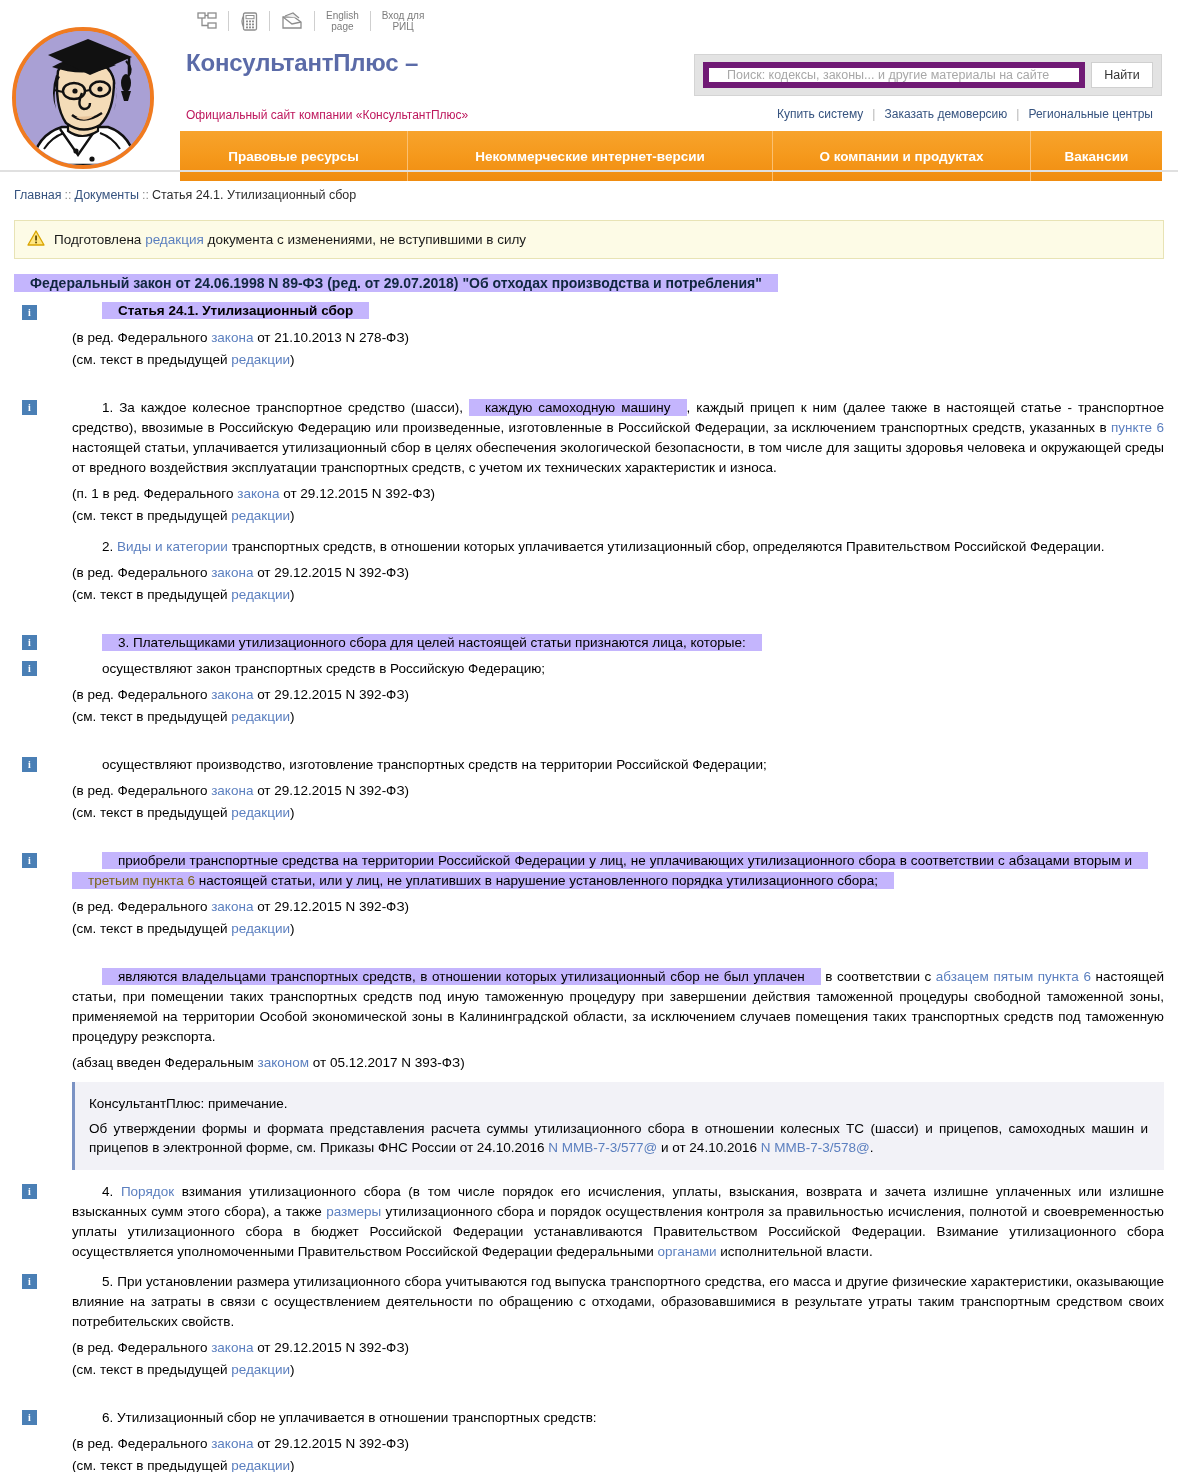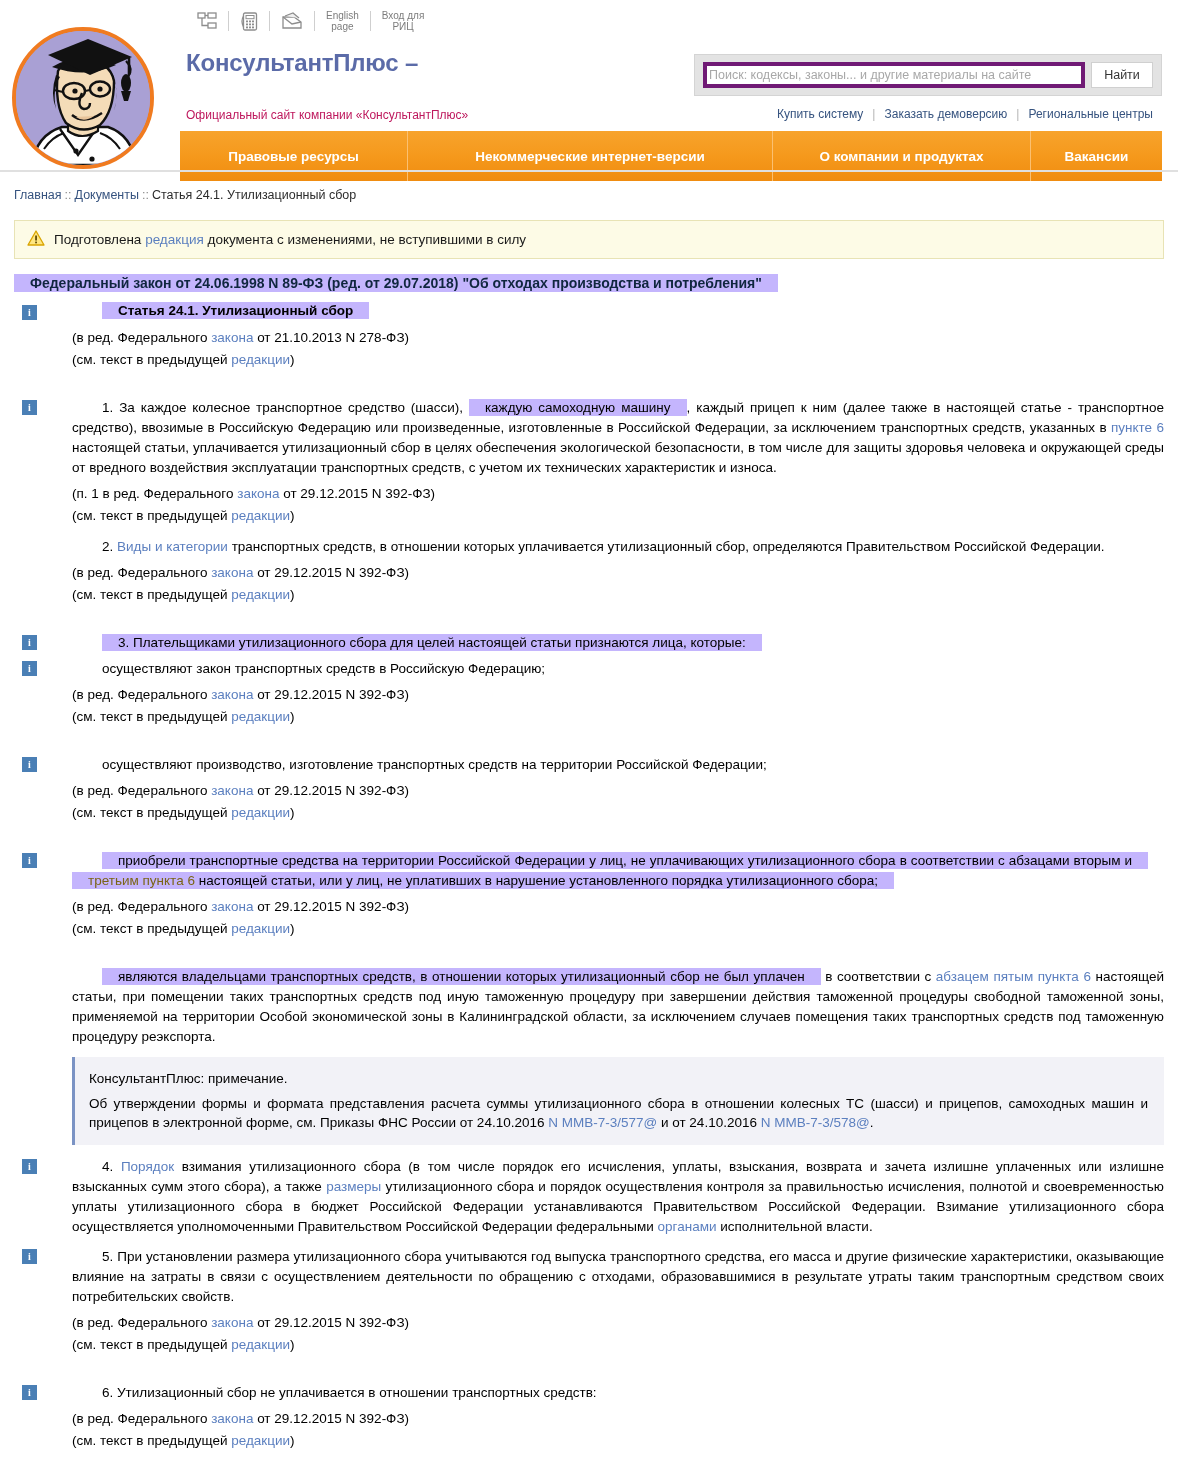--- a/index.html
+++ b/index.html
@@ -83,23 +83,23 @@
     width: 468px;
     background: #e3e3e3;
     border: 1px solid #d4d4d4;
     padding: 7px 8px;
     display: flex;
     gap: 6px;
   }
   .search-box input {
     flex: 1;
     height: 26px;
-    border: 4px solid #701a75;
+    border: 6px solid #701a75;
     background: #ffffff;
-    padding: 0 2px;
+    padding: 0 18px;
     font-family: "Liberation Sans", sans-serif;
     font-size: 12.5px;
     color: #333;
     outline: none;
   }
   .search-box input::placeholder { color: #a8a8a8; }
   .search-btn {
     height: 26px;
     min-width: 62px;
     background: #ffffff;
@@ -454,20 +454,21 @@
     <p class="para"><span class="hl"><span>приобрели транспортные средства на территории Российской Федерации у лиц, не уплачивающих утилизационного сбора в соответствии с абзацами вторым и </span><a class="lnk" href="#">третьим пункта 6</a><span> настоящей статьи, или у лиц, не уплативших в нарушение установленного порядка утилизационного сбора;</span></span></p>
   </div>
   <p class="meta"><span>(в ред. Федерального </span><a class="lnk" href="#">закона</a><span> от 29.12.2015 N 392-ФЗ)</span></p>
   <p class="meta"><span>(см. текст в предыдущей </span><a class="lnk" href="#">редакции</a><span>)</span></p>
 
   <div class="tall-gap"></div>
 
   <div class="blk">
     <p class="para"><span class="hl">являются владельцами транспортных средств, в отношении которых утилизационный сбор не был уплачен</span><span> в соответствии с </span><a class="lnk" href="#">абзацем пятым пункта 6</a><span> настоящей статьи, при помещении таких транспортных средств под иную таможенную процедуру при завершении действия таможенной процедуры свободной таможенной зоны, применяемой на территории Особой экономической зоны в Калининградской области, за исключением случаев помещения таких транспортных средств под таможенную процедуру реэкспорта.</span></p>
   </div>
+  <p class="meta"><span>(абзац введен Федеральным </span><a class="lnk" href="#">законом</a><span> от 05.12.2017 N 393-ФЗ)</span></p>
 
   <div class="note-box">
     <p>КонсультантПлюс: примечание.</p>
     <p><span>Об утверждении формы и формата представления расчета суммы утилизационного сбора в отношении колесных ТС (шасси) и прицепов, самоходных машин и прицепов в электронной форме, см. Приказы ФНС России от 24.10.2016 </span><a class="lnk" href="#">N ММВ-7-3/577@</a><span> и от 24.10.2016 </span><a class="lnk" href="#">N ММВ-7-3/578@</a><span>.</span></p>
   </div>
 
   <div class="blk">
     <span class="info-icon">i</span>
     <p class="para"><span>4. </span><a class="lnk" href="#">Порядок</a><span> взимания утилизационного сбора (в том числе порядок его исчисления, уплаты, взыскания, возврата и зачета излишне уплаченных или излишне взысканных сумм этого сбора), а также </span><a class="lnk" href="#">размеры</a><span> утилизационного сбора и порядок осуществления контроля за правильностью исчисления, полнотой и своевременностью уплаты утилизационного сбора в бюджет Российской Федерации устанавливаются Правительством Российской Федерации. Взимание утилизационного сбора осуществляется уполномоченными Правительством Российской Федерации федеральными </span><a class="lnk" href="#">органами</a><span> исполнительной власти.</span></p>
   </div>

